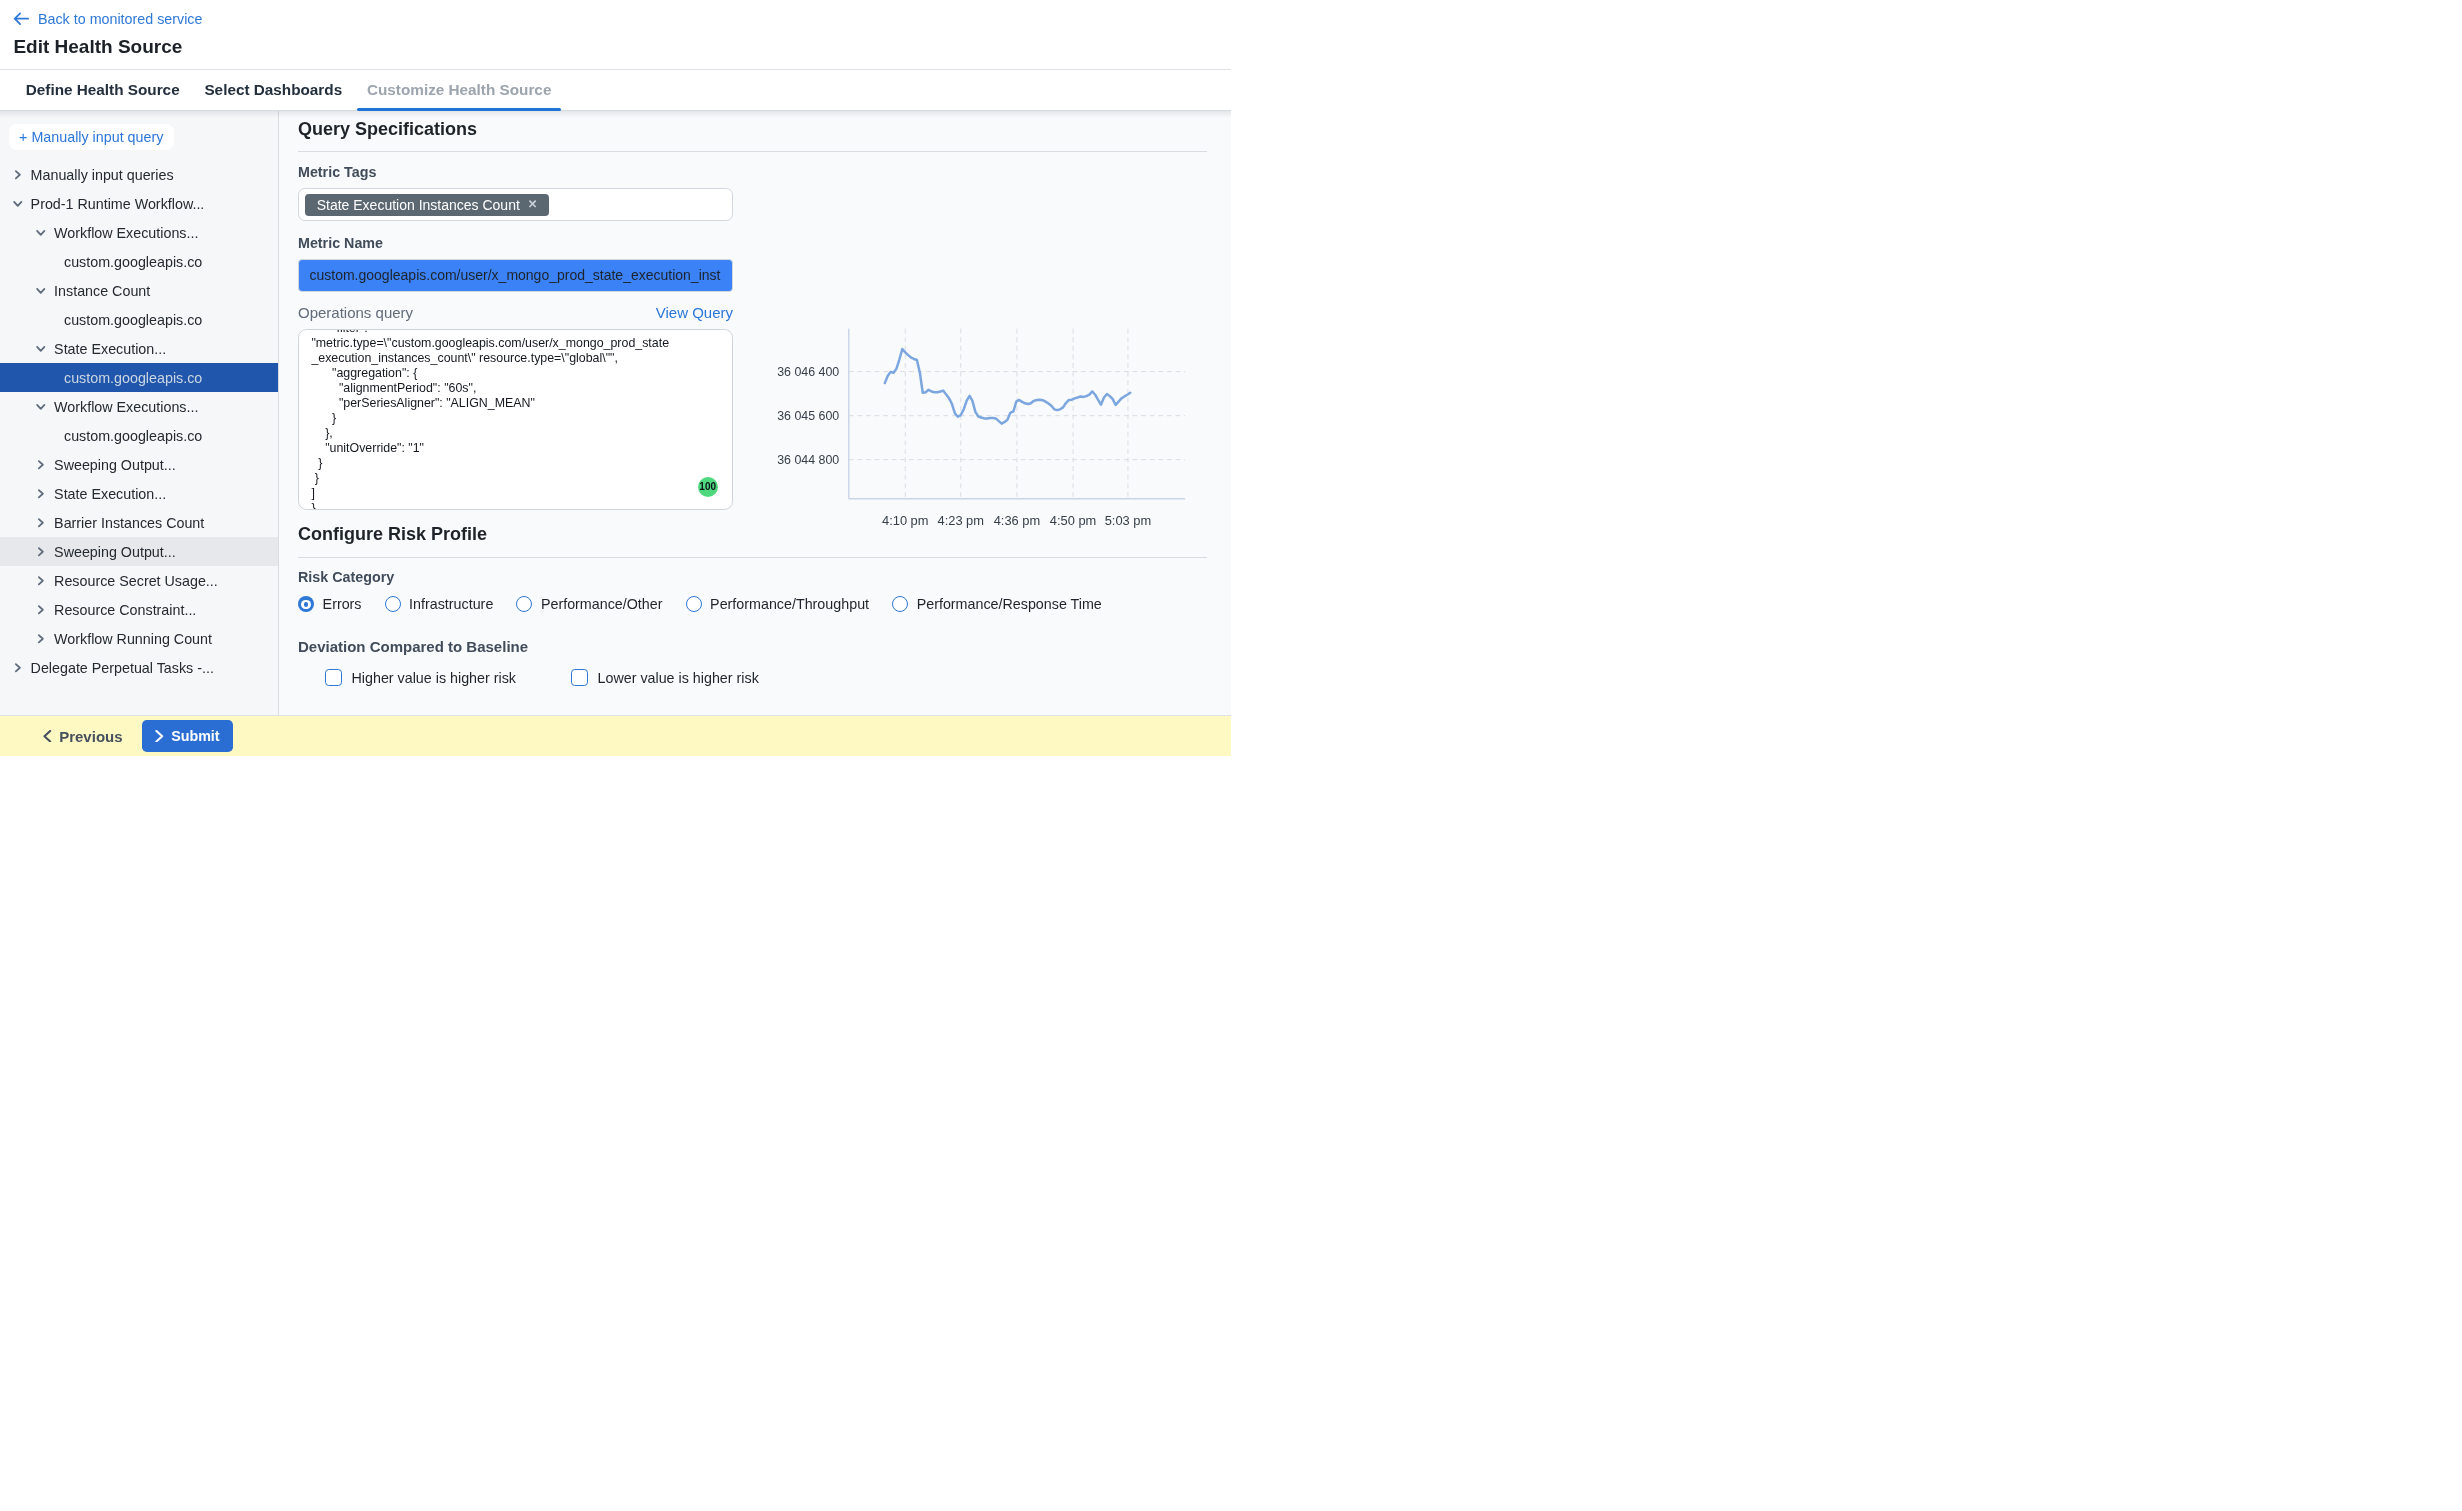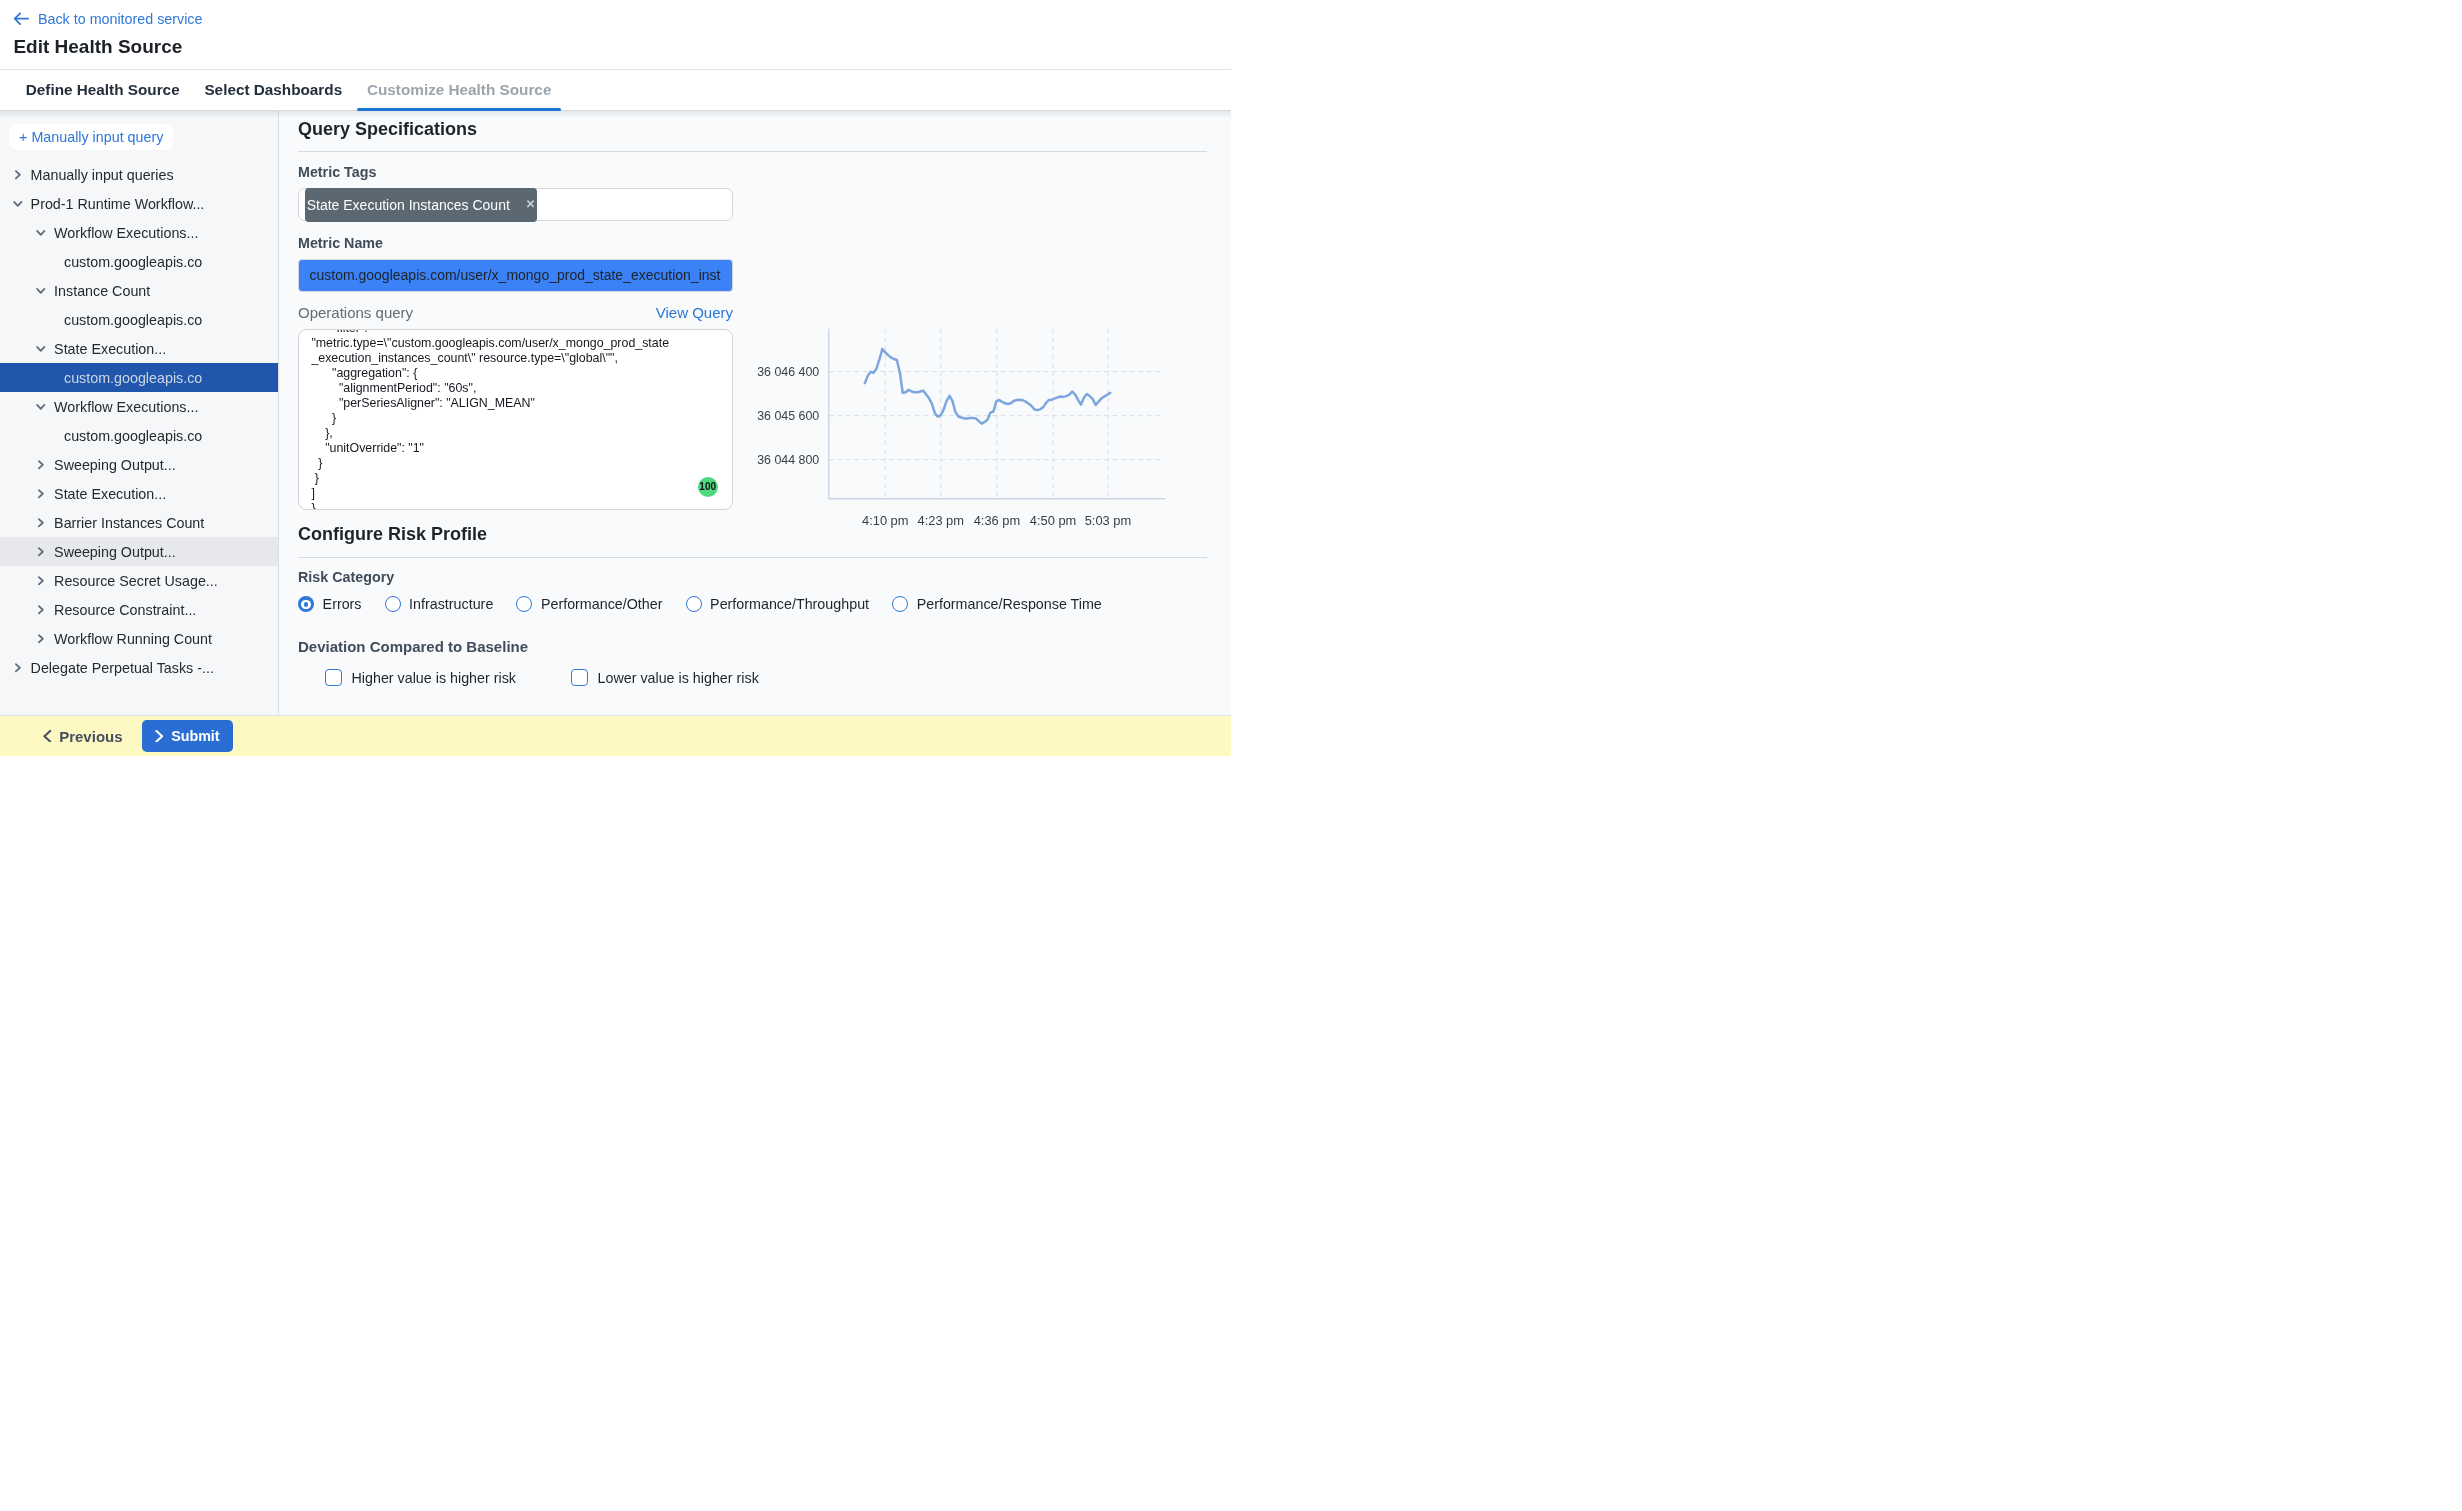--- a/index.html
+++ b/index.html
@@ -35,35 +35,35 @@
   .tree-row.selected{background:#2057ac;color:#ccd6e3;}
   .tree-row.hover{background:#e6e8ec;}
   
   .main{flex:1;position:relative;padding:7.6px 0 0 19px;overflow:hidden;}
   .section-heading{font-size:18px;font-weight:600;color:#1d2329;height:23px;}
   .hr{border:none;border-top:1px solid #d8dbdf;margin:9.5px 24px 0 0;}
   .field-label{font-size:14.3px;font-weight:600;color:#414c5b;margin-top:11.5px;height:17px;}
   .field-label.mt14{margin-top:13.4px;}
   .tags-box{width:435px;height:33px;margin-top:7.6px;background:#fff;border:1px solid #d2d7dd;border-radius:6.7px;
     display:flex;align-items:center;padding:0 5.7px;}
-  .chip{background:#5b6771;color:#fff;font-size:14px;border-radius:3.8px;height:34px;padding:0 2px;
-    display:inline-flex;align-items:center;gap:16px;}
+  .chip{background:#5b6771;color:#fff;font-size:14px;border-radius:3.8px;height:22px;padding:0 12px;
+    display:inline-flex;align-items:center;gap:8px;}
   .chip-x{color:#c9d0d8;font-size:11.5px;font-weight:700;cursor:pointer;line-height:1;}
   .text-input{width:435px;height:33px;margin-top:7.6px;background:#3b82f6;border:1px solid #d2d7dd;border-radius:4px;
     font-size:14px;color:#1d232b;padding:0 10.5px;line-height:31.5px;white-space:nowrap;overflow:hidden;}
   .ops-row{width:435px;display:flex;justify-content:space-between;align-items:baseline;margin-top:11.5px;height:18px;}
   .ops-label{font-size:15px;color:#626c79;}
   .view-query{font-size:15px;color:#2b77d9;cursor:pointer;}
   .query-box{width:435px;height:181px;margin-top:7.6px;background:#fff;border:1px solid #cfd4da;border-radius:8.6px;
     overflow:hidden;position:relative;padding-left:12.4px;}
   .query-box pre{margin:-9.5px 0 0 0;font-family:"Liberation Sans",sans-serif;font-size:12.4px;line-height:15px;color:#15191f;white-space:pre;}
   .char-badge{position:absolute;right:14.3px;bottom:12.4px;width:20px;height:20px;border-radius:50%;background:#4ed97f;
     color:#0d1117;font-size:10px;font-weight:700;display:flex;align-items:center;justify-content:center;}
   
-  .chart-wrap{position:absolute;left:460px;top:208px;width:449px;height:220px;}
+  .chart-wrap{position:absolute;left:480px;top:208px;width:449px;height:220px;}
   .chart-wrap svg{display:block;}
   .grid{stroke:#d8dce3;stroke-dasharray:5 4;stroke-width:1;}
   .axis{stroke:#c9d4e6;stroke-width:1.5;}
   .ytick{font-size:13px;fill:#373f4a;font-family:"Liberation Sans",sans-serif;}
   .xtick{font-size:13.5px;fill:#373f4a;font-family:"Liberation Sans",sans-serif;}
   
   .risk-heading{margin-top:14px;}
   .radio-row{display:flex;align-items:center;gap:23px;margin-top:9.5px;height:17px;}
   .radio-item{display:inline-flex;align-items:center;gap:8.6px;cursor:pointer;}
   .radio{width:16px;height:16px;border-radius:50%;border:1.9px solid #2e78d6;background:#fff;flex:none;position:relative;}

